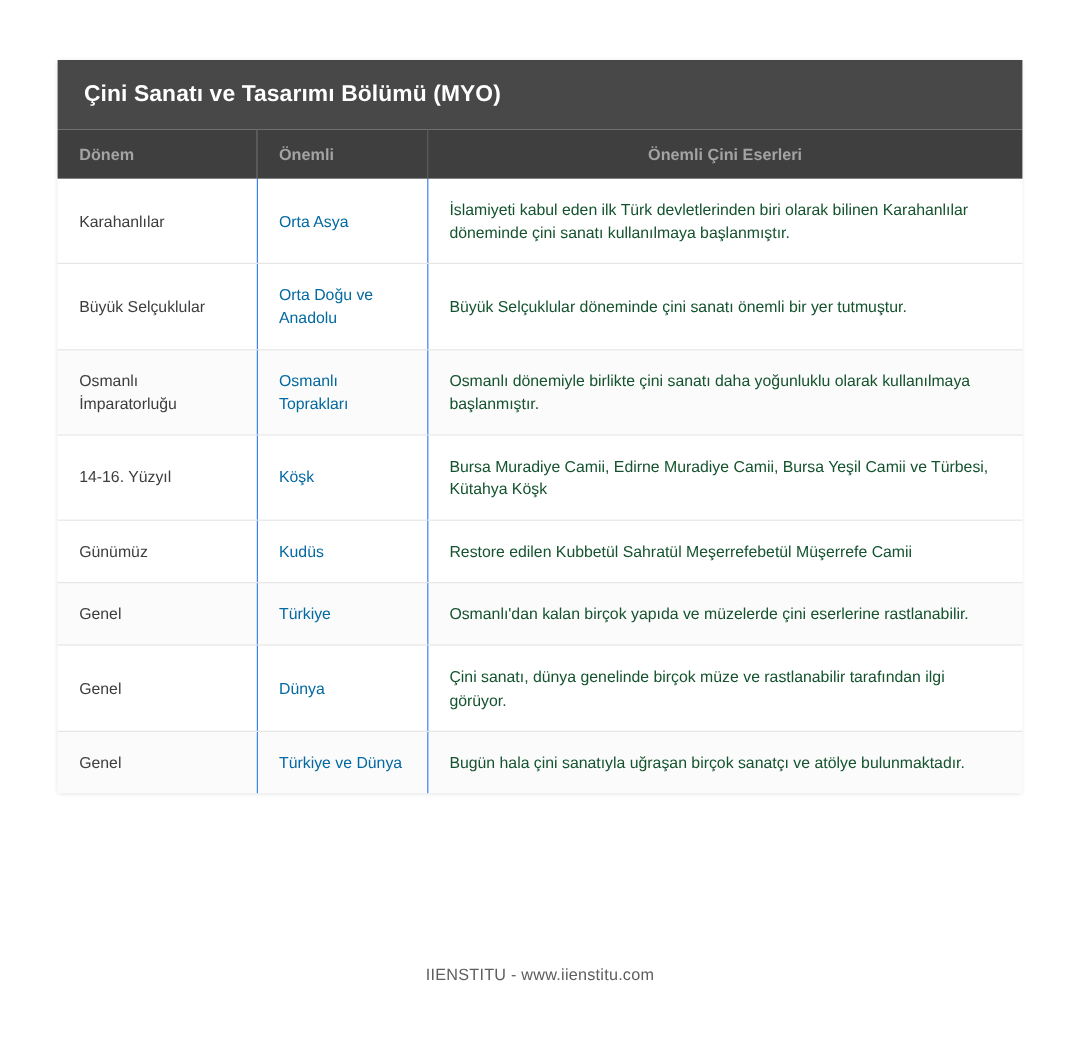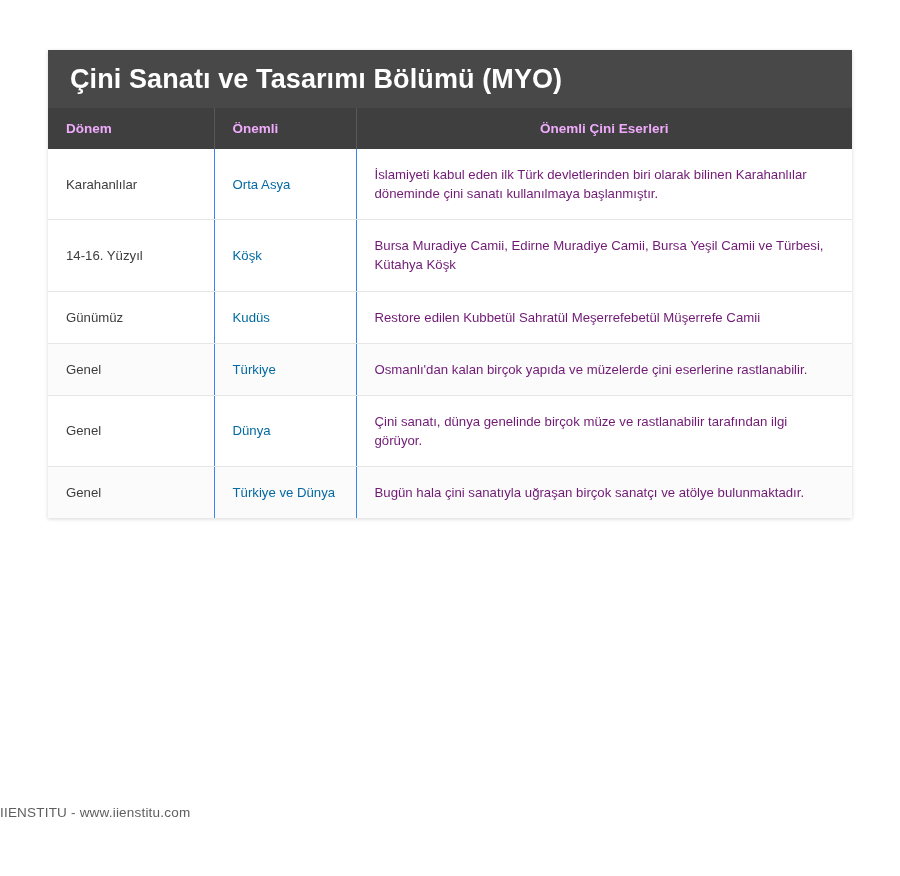--- a/index.html
+++ b/index.html
@@ -31,32 +31,32 @@
   .title-bar {
     background: #484848;
     color: #ffffff;
     height: 58px;
     display: flex;
     align-items: center;
     padding: 0 22px;
     box-sizing: border-box;
   }
   .title-bar .title-text {
-    font-size: 27px;
+    font-size: 19px;
     font-weight: bold;
     letter-spacing: 0.1px;
   }
   table {
     width: 100%;
     border-collapse: collapse;
     table-layout: fixed;
   }
   thead th {
     background: #3f3f3f;
-    color: #f0abfc;
+    color: #a3a3a3;
     font-size: 13.5px;
     font-weight: bold;
     text-align: left;
     padding: 13px 18px;
     border-right: 1px solid #585858;
     vertical-align: middle;
   }
   thead th:last-child {
     border-right: none;
     text-align: center;
@@ -86,28 +86,29 @@
   tbody tr.even td {
     background: #fbfbfb;
   }
   tbody td.col-period {
     color: #3d3d3d;
   }
   tbody td.col-region {
     color: #0369a1;
   }
   tbody td.col-works {
-    color: #701a75;
+    color: #14532d;
     margin-left: 30px;
   }
   .footer {
     position: absolute;
     left: 0;
     top: 805px;
     width: 900px;
+    text-align: center;
     font-size: 13.5px;
     color: #5e5e5e;
     letter-spacing: 0.2px;
   }
 </style>
 </head>
 <body>
 
 <div class="page">
 
@@ -130,20 +131,30 @@
           <th>Önemli Çini Eserleri</th>
         </tr>
       </thead>
       <tbody>
         <tr class="odd">
           <td class="col-period">Karahanlılar</td>
           <td class="col-region">Orta Asya</td>
           <td class="col-works">İslamiyeti kabul eden ilk Türk devletlerinden biri olarak bilinen Karahanlılar döneminde çini sanatı kullanılmaya başlanmıştır.</td>
         </tr>
         <tr class="odd">
+          <td class="col-period">Büyük Selçuklular</td>
+          <td class="col-region">Orta Doğu ve Anadolu</td>
+          <td class="col-works">Büyük Selçuklular döneminde çini sanatı önemli bir yer tutmuştur.</td>
+        </tr>
+        <tr class="even">
+          <td class="col-period">Osmanlı İmparatorluğu</td>
+          <td class="col-region">Osmanlı Toprakları</td>
+          <td class="col-works">Osmanlı dönemiyle birlikte çini sanatı daha yoğunluklu olarak kullanılmaya başlanmıştır.</td>
+        </tr>
+        <tr class="odd">
           <td class="col-period">14-16. Yüzyıl</td>
           <td class="col-region">Köşk</td>
           <td class="col-works">Bursa Muradiye Camii, Edirne Muradiye Camii, Bursa Yeşil Camii ve Türbesi, Kütahya Köşk</td>
         </tr>
         <tr class="odd">
           <td class="col-period">Günümüz</td>
           <td class="col-region">Kudüs</td>
           <td class="col-works">Restore edilen Kubbetül Sahratül Meşerrefebetül Müşerrefe Camii</td>
         </tr>
         <tr class="even">

